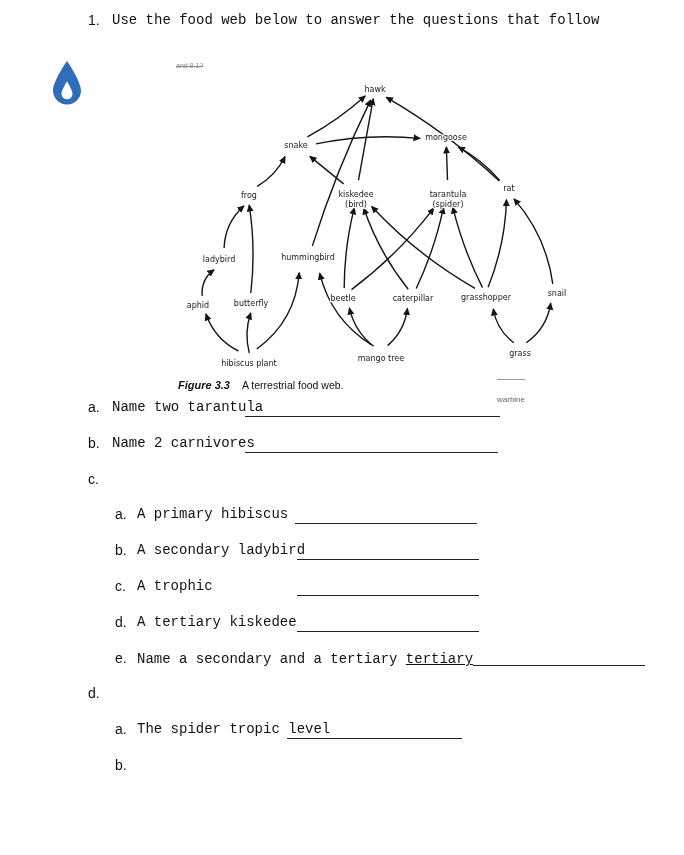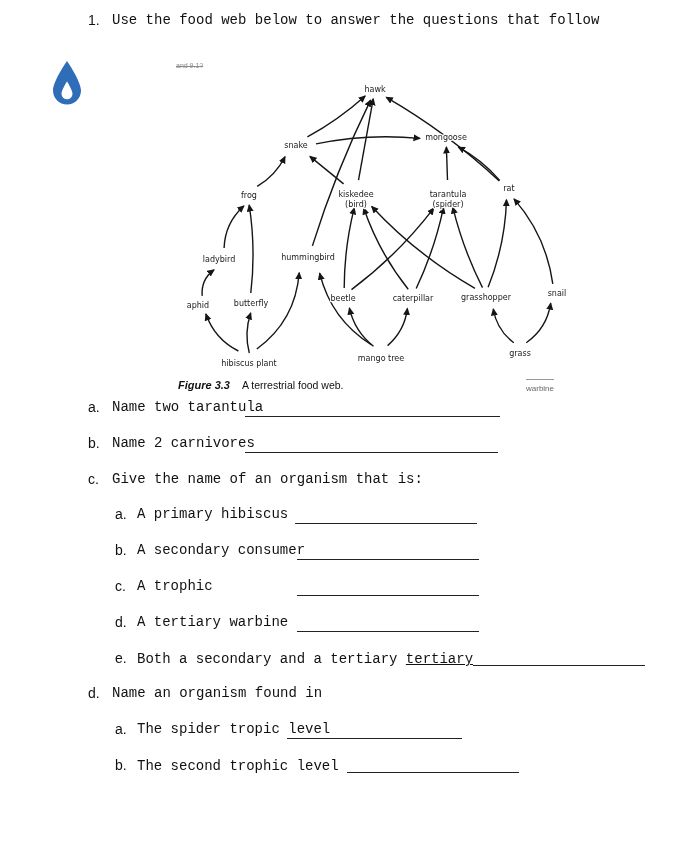--- a/index.html
+++ b/index.html
@@ -18,21 +18,21 @@
   .uword{text-decoration:underline;}
   .figure-wrap{position:absolute;left:165px;top:74px;width:420px;height:300px;}
   .edge{fill:none;stroke:#151515;stroke-width:1.4;marker-end:url(#arrowhead);}
   .node-label{
     font-family:"DejaVu Sans",sans-serif;font-size:8px;fill:#1a1a1a;
     text-anchor:middle;paint-order:stroke;stroke:#ffffff;stroke-width:2.5px;stroke-linejoin:round;
   }
   .caption{position:absolute;left:178px;top:351px;font-size:10.5px;white-space:nowrap;margin-top:28px;}
   .caption .cap-label{font-style:italic;font-weight:600;font-size:11px;margin-right:12px;}
   .frag-top{position:absolute;left:176px;top:62px;font-size:7px;color:#8a8a8a;text-decoration:line-through;}
-  .frag-bottom{position:absolute;left:497px;top:379px;font-size:8px;color:#666;border-top:1px solid #999;padding-top:4px;margin-left:29px;}
+  .frag-bottom{position:absolute;left:497px;top:379px;font-size:8px;color:#666;border-top:1px solid #999;padding-top:15px;}
   .logo{position:absolute;left:52px;top:60px;width:30px;height:46px;}
 </style>
 </head>
 <body>
 
 <div class="q1row">
   <span class="letter l1">1.</span>
   <span class="qtext t1">Use the food web below to answer the questions that follow</span>
 </div>
 
@@ -113,59 +113,56 @@
 </div>
 
 <div class="row" style="top:435px">
   <span class="letter l1">b.</span>
   <span class="qtext t1">Name 2 carnivores</span>
   <span class="blank" style="left:245px;width:253px"></span>
 </div>
 
 <div class="row" style="top:471px">
   <span class="letter l1">c.</span>
-  <span class="qtext t1">Give the name of an organism that is:</span>
 </div>
 
 <div class="row" style="top:506px">
   <span class="letter l2">a.</span>
   <span class="qtext t2">A primary hibiscus</span>
   <span class="blank" style="left:295px;width:182px"></span>
 </div>
 
 <div class="row" style="top:542px">
   <span class="letter l2">b.</span>
-  <span class="qtext t2">A secondary consumer</span>
+  <span class="qtext t2">A secondary ladybird</span>
   <span class="blank" style="left:297px;width:182px"></span>
 </div>
 
 <div class="row" style="top:578px">
   <span class="letter l2">c.</span>
   <span class="qtext t2">A trophic</span>
   <span class="blank" style="left:297px;width:182px"></span>
 </div>
 
 <div class="row" style="top:614px">
   <span class="letter l2">d.</span>
-  <span class="qtext t2">A tertiary warbine</span>
+  <span class="qtext t2">A tertiary kiskedee</span>
   <span class="blank" style="left:297px;width:182px"></span>
 </div>
 
 <div class="row" style="top:650px">
   <span class="letter l2">e.</span>
-  <span class="qtext t2"><span>Both a secondary and a tertiary </span><span class="uword">tertiary</span><span class="inline-blank" style="width:172px"></span></span>
+  <span class="qtext t2"><span>Name a secondary and a tertiary </span><span class="uword">tertiary</span><span class="inline-blank" style="width:172px"></span></span>
 </div>
 
 <div class="row" style="top:685px">
   <span class="letter l1">d.</span>
-  <span class="qtext t1">Name an organism found in</span>
 </div>
 
 <div class="row" style="top:721px">
   <span class="letter l2">a.</span>
   <span class="qtext t2">The spider tropic level</span>
   <span class="blank" style="left:287px;width:175px"></span>
 </div>
 
 <div class="row" style="top:757px">
   <span class="letter l2">b.</span>
-  <span class="qtext t2"><span>The second trophic level </span><span class="inline-blank" style="width:172px"></span></span>
 </div>
 
 </body></html>

